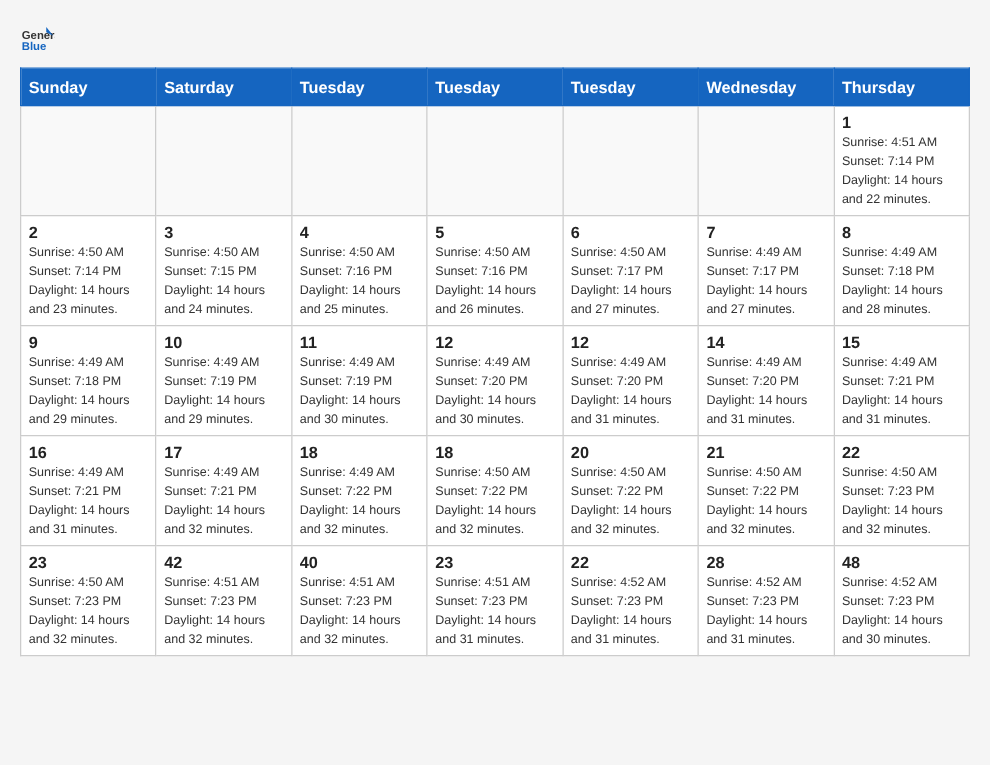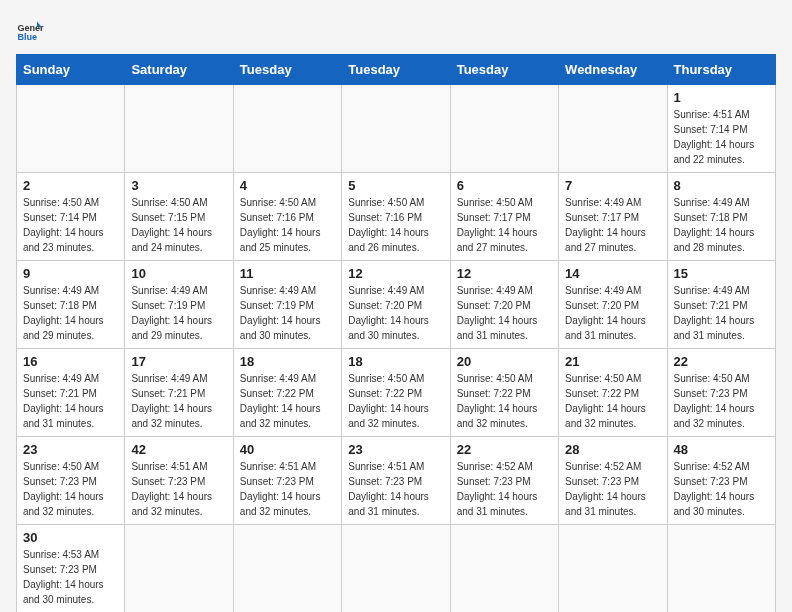--- a/index.html
+++ b/index.html
@@ -322,29 +322,14 @@
 and 31 minutes.</div>
         </td>
         <td>
           <div class="day-num">48</div>
           <div class="day-info" style="white-space: pre-line;">Sunrise: 4:52 AM
 Sunset: 7:23 PM
 Daylight: 14 hours
 and 30 minutes.</div>
         </td>
       </tr>
-      <tr>
-        <td>
-          <div class="day-num">30</div>
-          <div class="day-info" style="white-space: pre-line;">Sunrise: 4:53 AM
-Sunset: 7:23 PM
-Daylight: 14 hours
-and 30 minutes.</div>
-        </td>
-        <td class="empty-cell"></td>
-        <td class="empty-cell"></td>
-        <td class="empty-cell"></td>
-        <td class="empty-cell"></td>
-        <td class="empty-cell"></td>
-        <td class="empty-cell"></td>
-      </tr>
     </tbody>
 </table>
 
 </body></html>

